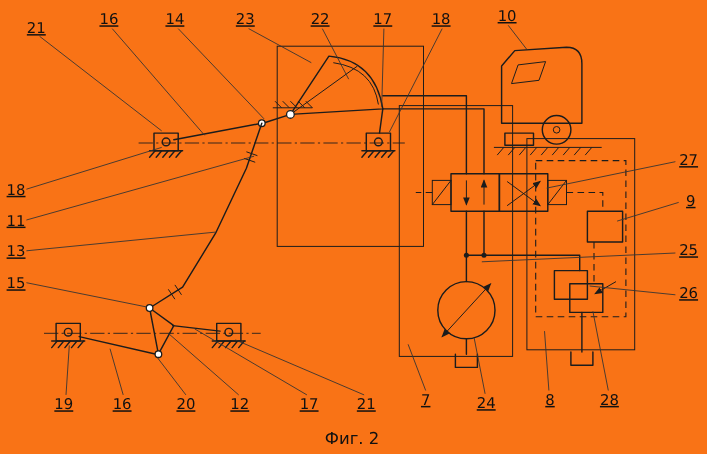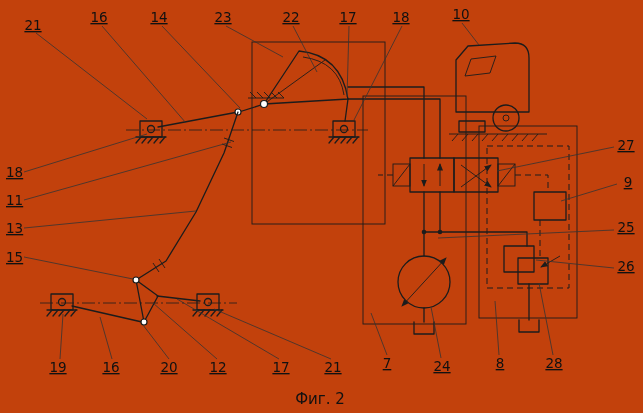--- a/index.html
+++ b/index.html
@@ -1,17 +1,17 @@
 <!DOCTYPE html>
 <html><head>
 <meta charset="utf-8">
 <style>
   html,body { margin:0; padding:0; background:#ffffff; }
   body { width:643px; height:413px; font-family:"DejaVu Sans", sans-serif; }
-  .figure-wrap { position:relative; width:643px; height:413px; background:#c2410c; }
+  .figure-wrap { position:relative; width:643px; height:413px; background:#f97316; }
   svg { display:block; }
   .draw   { stroke:#1c1c1c; stroke-width:1.3; fill:none; stroke-linecap:round; stroke-linejoin:round; }
   .thin   { stroke:#1c1c1c; stroke-width:0.9; fill:none; }
   .leader { stroke:#333333; stroke-width:0.8; fill:none; }
   .dash   { stroke:#1c1c1c; stroke-width:1; fill:none; stroke-dasharray:6 4; }
   .dashdot{ stroke:#1c1c1c; stroke-width:0.8; fill:none; stroke-dasharray:13 3 2 3; }
   .joint  { fill:#ffffff; stroke:#1c1c1c; stroke-width:1.2; }
   .dot    { fill:#1c1c1c; stroke:none; }
   .lbl    { font:13.5px "DejaVu Sans", sans-serif; fill:#111; text-decoration:underline; }
   .caption{ font:15px "DejaVu Sans", sans-serif; fill:#111; }

